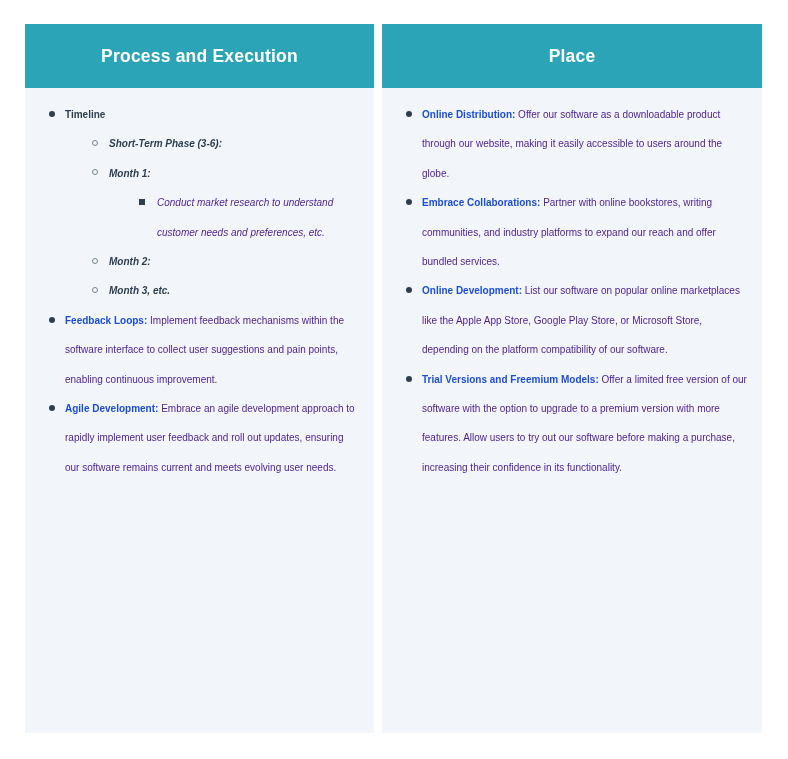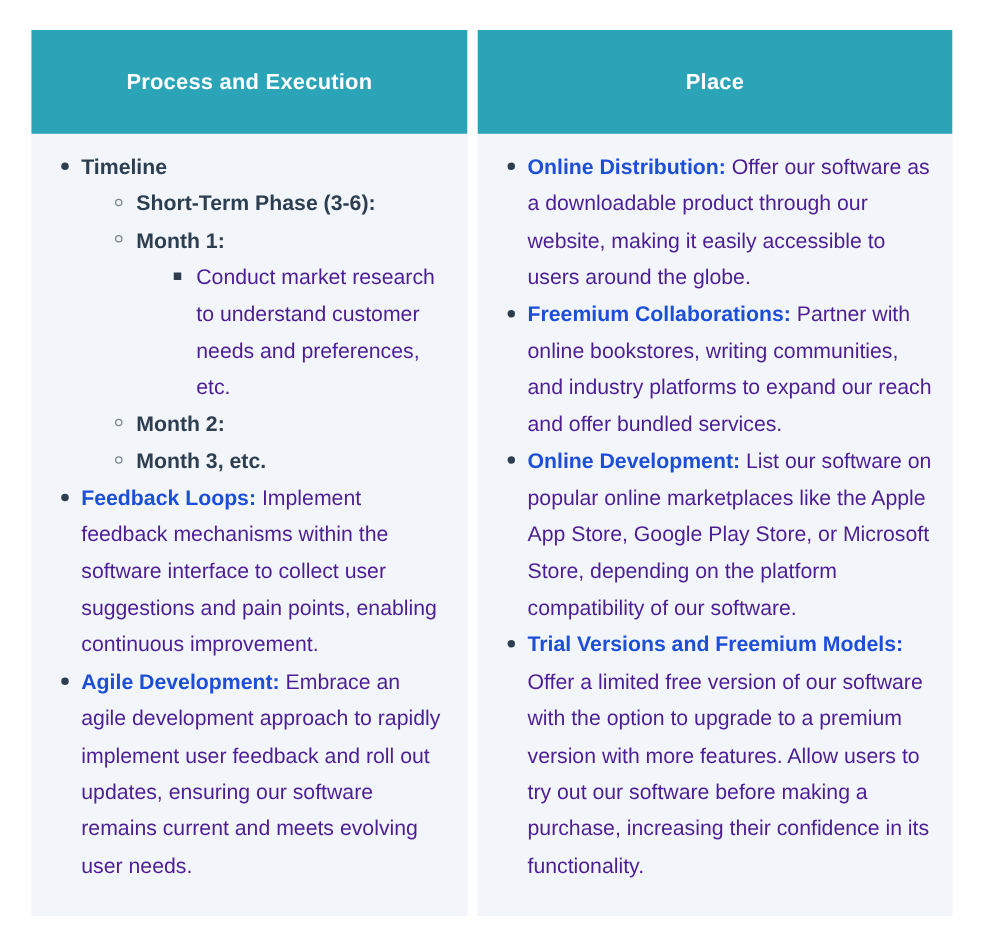--- a/index.html
+++ b/index.html
@@ -40,42 +40,42 @@
   .panel-left  { width: 349px; }
   .panel-right { width: 380px; justify-content: space-between; }
 
   .panel-header {
     background: #2ba4b8;
     color: #ffffff;
     font-size: 17.5px;
     font-weight: bold;
     text-align: center;
     letter-spacing: 0.2px;
-    height: 83px;
+    height: 64px;
     display: flex;
     align-items: center;
     justify-content: center;
     flex: 0 0 auto;
   }
 
   .panel-body {
     flex: 1 1 auto;
     padding: 12px 14px 10px 10px;
     box-sizing: border-box;
   }
 
   ul.lvl {
     margin: 0;
     padding: 0;
     list-style: none;
   }
 
   li.item {
     position: relative;
-    font-size: 17px;
+    font-size: 10px;
     line-height: 29.4px;
     color: #5d6e7e;
     margin: 0;
   }
 
   
   ul.lvl1 > li.item {
     padding-left: 30px;
   }
   ul.lvl1 > li.item > .marker {
@@ -84,20 +84,21 @@
     top: 11px;
     width: 6px;
     height: 6px;
     border-radius: 50%;
     background: #2e3e4f;
   }
 
   
   ul.lvl2 {
     padding-left: 44px;
+    font-style: italic;
   }
   ul.lvl2 > li.item {
     padding-left: 30px;
   }
   ul.lvl2 > li.item > .marker {
     position: absolute;
     left: 13px;
     top: 10.5px;
     width: 6px;
     height: 6px;
@@ -166,21 +167,21 @@
             <li class="item"><span class="marker"></span><span class="lead">Agile Development:</span><span class="rest"> Embrace an agile development approach to rapidly implement user feedback and roll out updates, ensuring our software remains current and meets evolving user needs.</span></li>
           </ul>
       </div>
     </section>
 
     <section class="panel panel-right">
       <div class="panel-header">Place</div>
       <div class="panel-body">
         <ul class="lvl lvl1">
             <li class="item"><span class="marker"></span><span class="lead">Online Distribution:</span><span class="rest"> Offer our software as a downloadable product through our website, making it easily accessible to users around the globe.</span></li>
-            <li class="item"><span class="marker"></span><span class="lead">Freemium Collaborations:</span><span class="rest"> Partner with online bookstores, writing communities, and industry platforms to expand our reach and offer bundled services.</span></li>
+            <li class="item"><span class="marker"></span><span class="lead">Embrace Collaborations:</span><span class="rest"> Partner with online bookstores, writing communities, and industry platforms to expand our reach and offer bundled services.</span></li>
             <li class="item"><span class="marker"></span><span class="lead">Online Development:</span><span class="rest"> List our software on popular online marketplaces like the Apple App Store, Google Play Store, or Microsoft Store, depending on the platform compatibility of our software.</span></li>
             <li class="item"><span class="marker"></span><span class="lead">Trial Versions and Freemium Models:</span><span class="rest"> Offer a limited free version of our software with the option to upgrade to a premium version with more features. Allow users to try out our software before making a purchase, increasing their confidence in its functionality.</span></li>
           </ul>
       </div>
     </section>
 
   </div>
 </div>
 
 </body></html>

